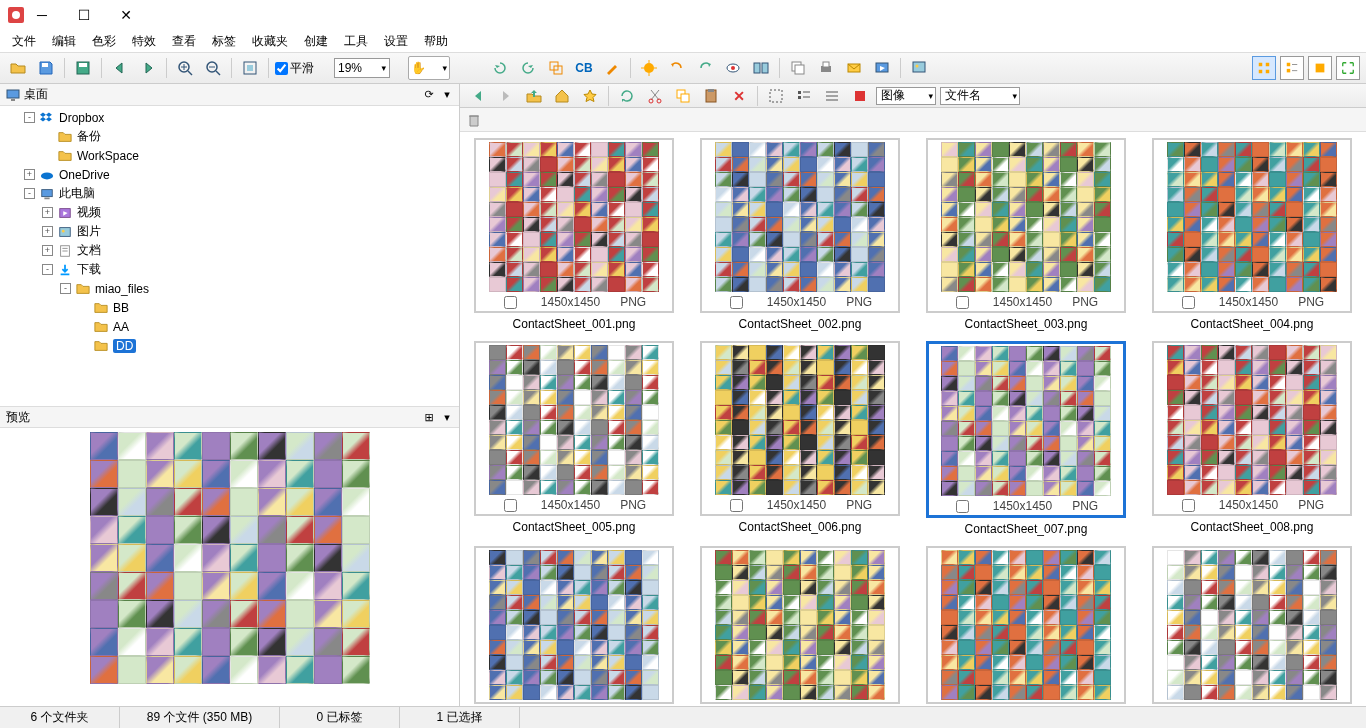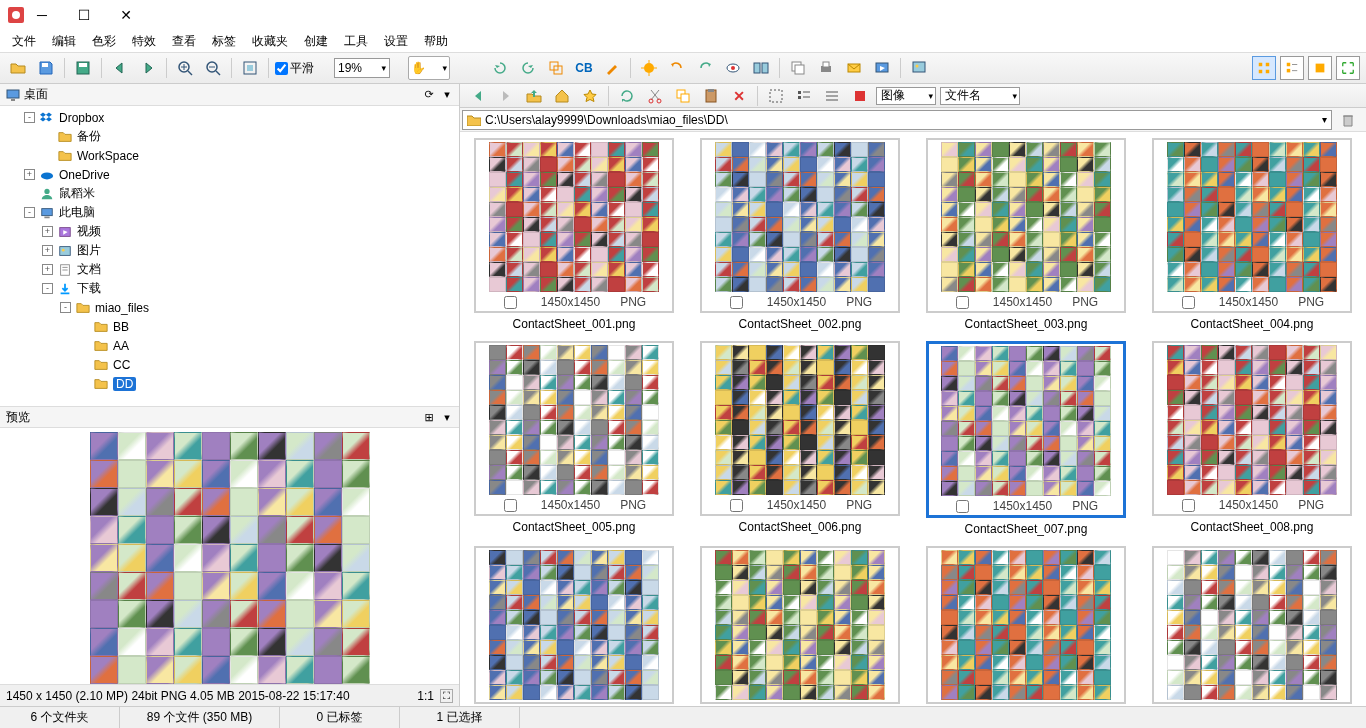--- a/index.html
+++ b/index.html
@@ -319,28 +319,20 @@
           <span>WorkSpace</span>
         </div>
         <div class="tree-row" style="padding-left: 24px;">
           <span class="expand">+</span>
           <svg viewBox="0 0 16 16" class="folder-icon">
             <ellipse cx="8" cy="9" rx="7" ry="4" fill="#0b74d1"></ellipse>
           </svg>
           <span>OneDrive</span>
         </div>
         <div class="tree-row" style="padding-left: 24px;">
-          <span class="noexpand"></span>
-          <svg viewBox="0 0 16 16" class="folder-icon">
-            <circle cx="8" cy="5" r="3" fill="#4a8"></circle>
-            <path d="M2 14c0-3 3-5 6-5s6 2 6 5" fill="#4a8"></path>
-          </svg>
-          <span>鼠稻米</span>
-        </div>
-        <div class="tree-row" style="padding-left: 24px;">
           <span class="expand">-</span>
           <svg viewBox="0 0 16 16" class="folder-icon">
             <rect x="2" y="3" width="12" height="8" fill="#5a9ae0" stroke="#357"></rect>
             <rect x="5" y="12" width="6" height="2" fill="#888"></rect>
           </svg>
           <span>此电脑</span>
         </div>
         <div class="tree-row" style="padding-left: 42px;">
           <span class="expand">+</span>
           <svg viewBox="0 0 16 16" class="folder-icon">
@@ -387,27 +379,20 @@
             <path d="M1 3h5l2 2h7v8H1z" fill="#f4c24b" stroke="#b58a1e"></path>
           </svg>
           <span>BB</span>
         </div>
         <div class="tree-row" style="padding-left: 78px;">
           <span class="noexpand"></span>
           <svg viewBox="0 0 16 16" class="folder-icon">
             <path d="M1 3h5l2 2h7v8H1z" fill="#f4c24b" stroke="#b58a1e"></path>
           </svg>
           <span>AA</span>
-        </div>
-        <div class="tree-row" style="padding-left: 78px;">
-          <span class="noexpand"></span>
-          <svg viewBox="0 0 16 16" class="folder-icon">
-            <path d="M1 3h5l2 2h7v8H1z" fill="#f4c24b" stroke="#b58a1e"></path>
-          </svg>
-          <span>CC</span>
         </div>
         <div class="tree-row selected" style="padding-left: 78px;">
           <span class="noexpand"></span>
           <svg viewBox="0 0 16 16" class="folder-icon">
             <path d="M1 3h5l2 2h7v8H1z" fill="#f4c24b" stroke="#b58a1e"></path>
           </svg>
           <span class="label-box">DD</span>
         </div>
       </div>
     <div class="preview-header">
@@ -506,27 +491,20 @@
             <div style="background: linear-gradient(135deg, rgb(212, 232, 201) 40%, rgb(240, 208, 96) 60%);"></div>
             <div style="background: linear-gradient(135deg, rgb(160, 128, 192) 40%, rgb(80, 112, 176) 60%);"></div>
             <div style="background: linear-gradient(135deg, rgb(212, 232, 201) 40%, rgb(255, 255, 255) 60%);"></div>
             <div style="background: linear-gradient(135deg, rgb(160, 128, 192) 40%, rgb(232, 201, 213) 60%);"></div>
             <div style="background: linear-gradient(135deg, rgb(212, 232, 201) 40%, rgb(64, 160, 160) 60%);"></div>
             <div style="background: linear-gradient(135deg, rgb(160, 128, 192) 40%, rgb(160, 128, 192) 60%);"></div>
             <div style="background: linear-gradient(135deg, rgb(212, 232, 201) 40%, rgb(96, 144, 80) 60%);"></div>
           </div>
         </div>
     </div>
-    <div class="preview-status">
-      <span>1450 x 1450 (2.10 MP)  24bit  PNG   4.05 MB   2015-08-22 15:17:40</span>
-      <span style="display:flex;align-items:center;gap:6px">
-        <span>1:1</span>
-        <span style="border:1px solid #aaa;padding:0 2px;font-size:10px">⛶</span>
-      </span>
-    </div>
   </div>
 
   <div class="right-pane">
     <div class="sub-toolbar">
       <div class="tbtn">
           <svg viewBox="0 0 16 16">
             <path d="M11 3l-6 5 6 5z" fill="#4a8"></path>
           </svg>
         </div>
       <div class="tbtn">
@@ -606,26 +584,20 @@
           </svg>
         </div>
       <div class="combo">
           <span>图像</span>
         </div>
       <div class="combo" style="min-width:80px">
           <span>文件名</span>
         </div>
     </div>
     <div class="path-bar">
-      <div class="path-combo">
-        <svg width="14" height="12">
-            <path d="M0 2h5l2 2h7v8H0z" fill="#f4c24b" stroke="#b58a1e"></path>
-          </svg>
-        <span>C:\Users\alay9999\Downloads\miao_files\DD\</span>
-      </div>
       <div class="tbtn">
           <svg viewBox="0 0 16 16">
             <path d="M4 4h8v10H4z" fill="#ccc" stroke="#888"></path>
             <line x1="3" y1="4" x2="13" y2="4" stroke="#888"></line>
           </svg>
         </div>
     </div>
     <div class="thumbs" id="thumbs">
         <div class="thumb-item">
           <div class="thumb-box">

